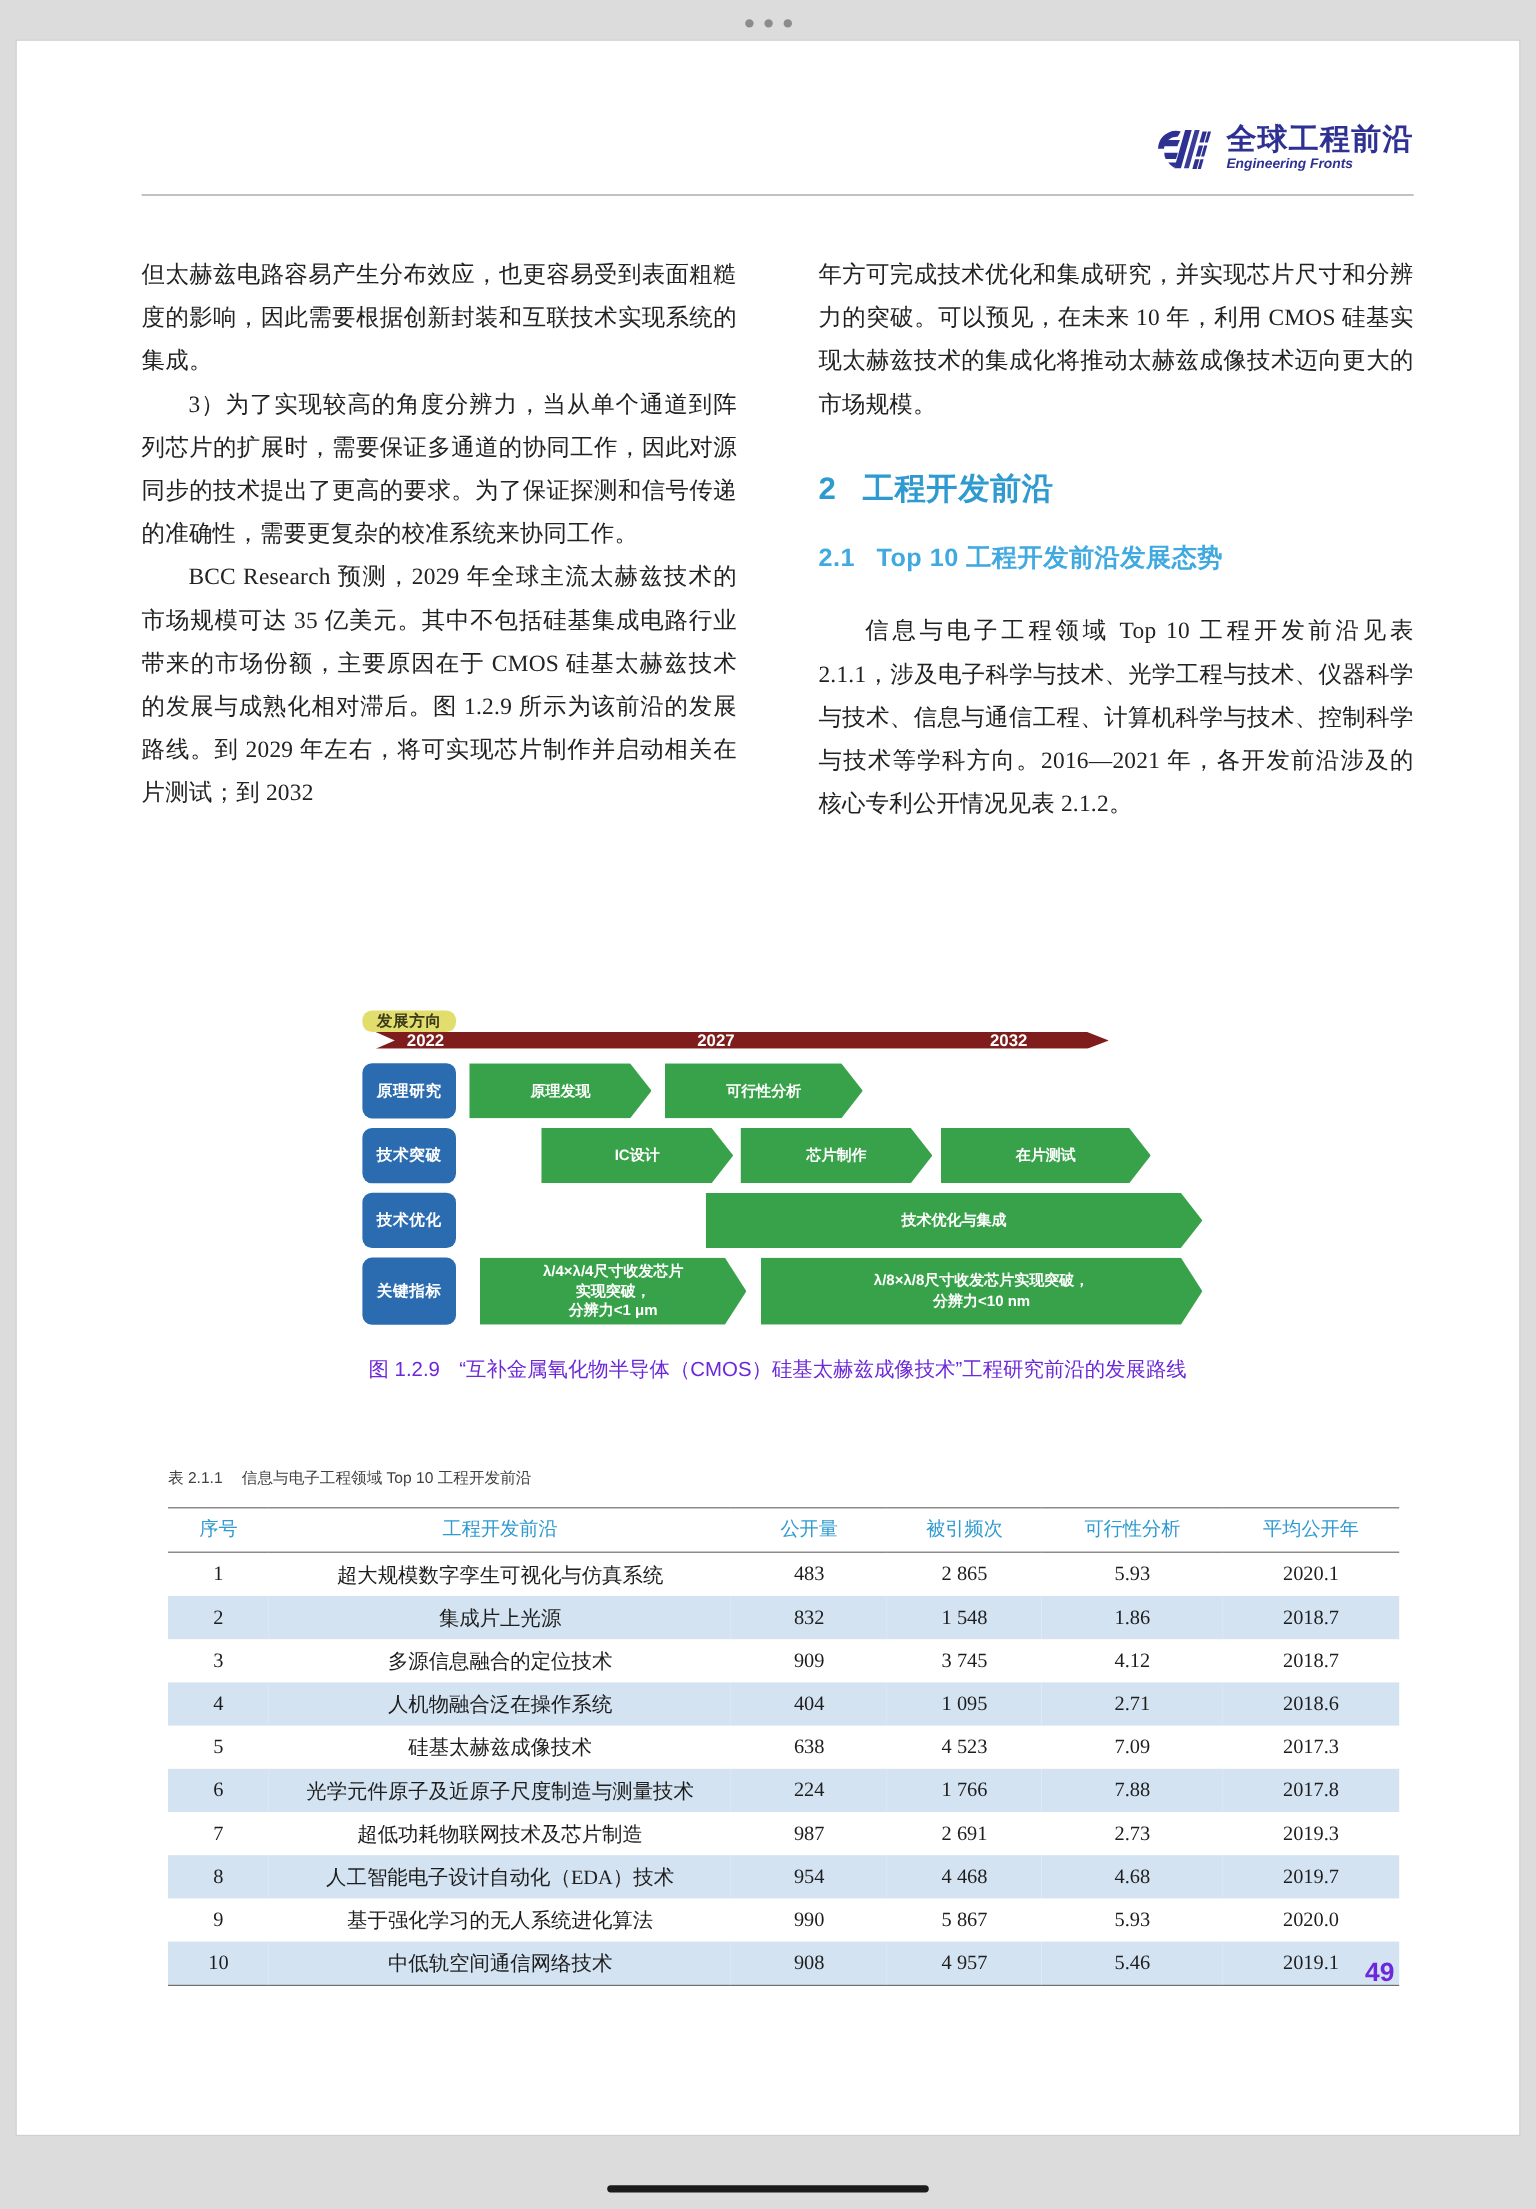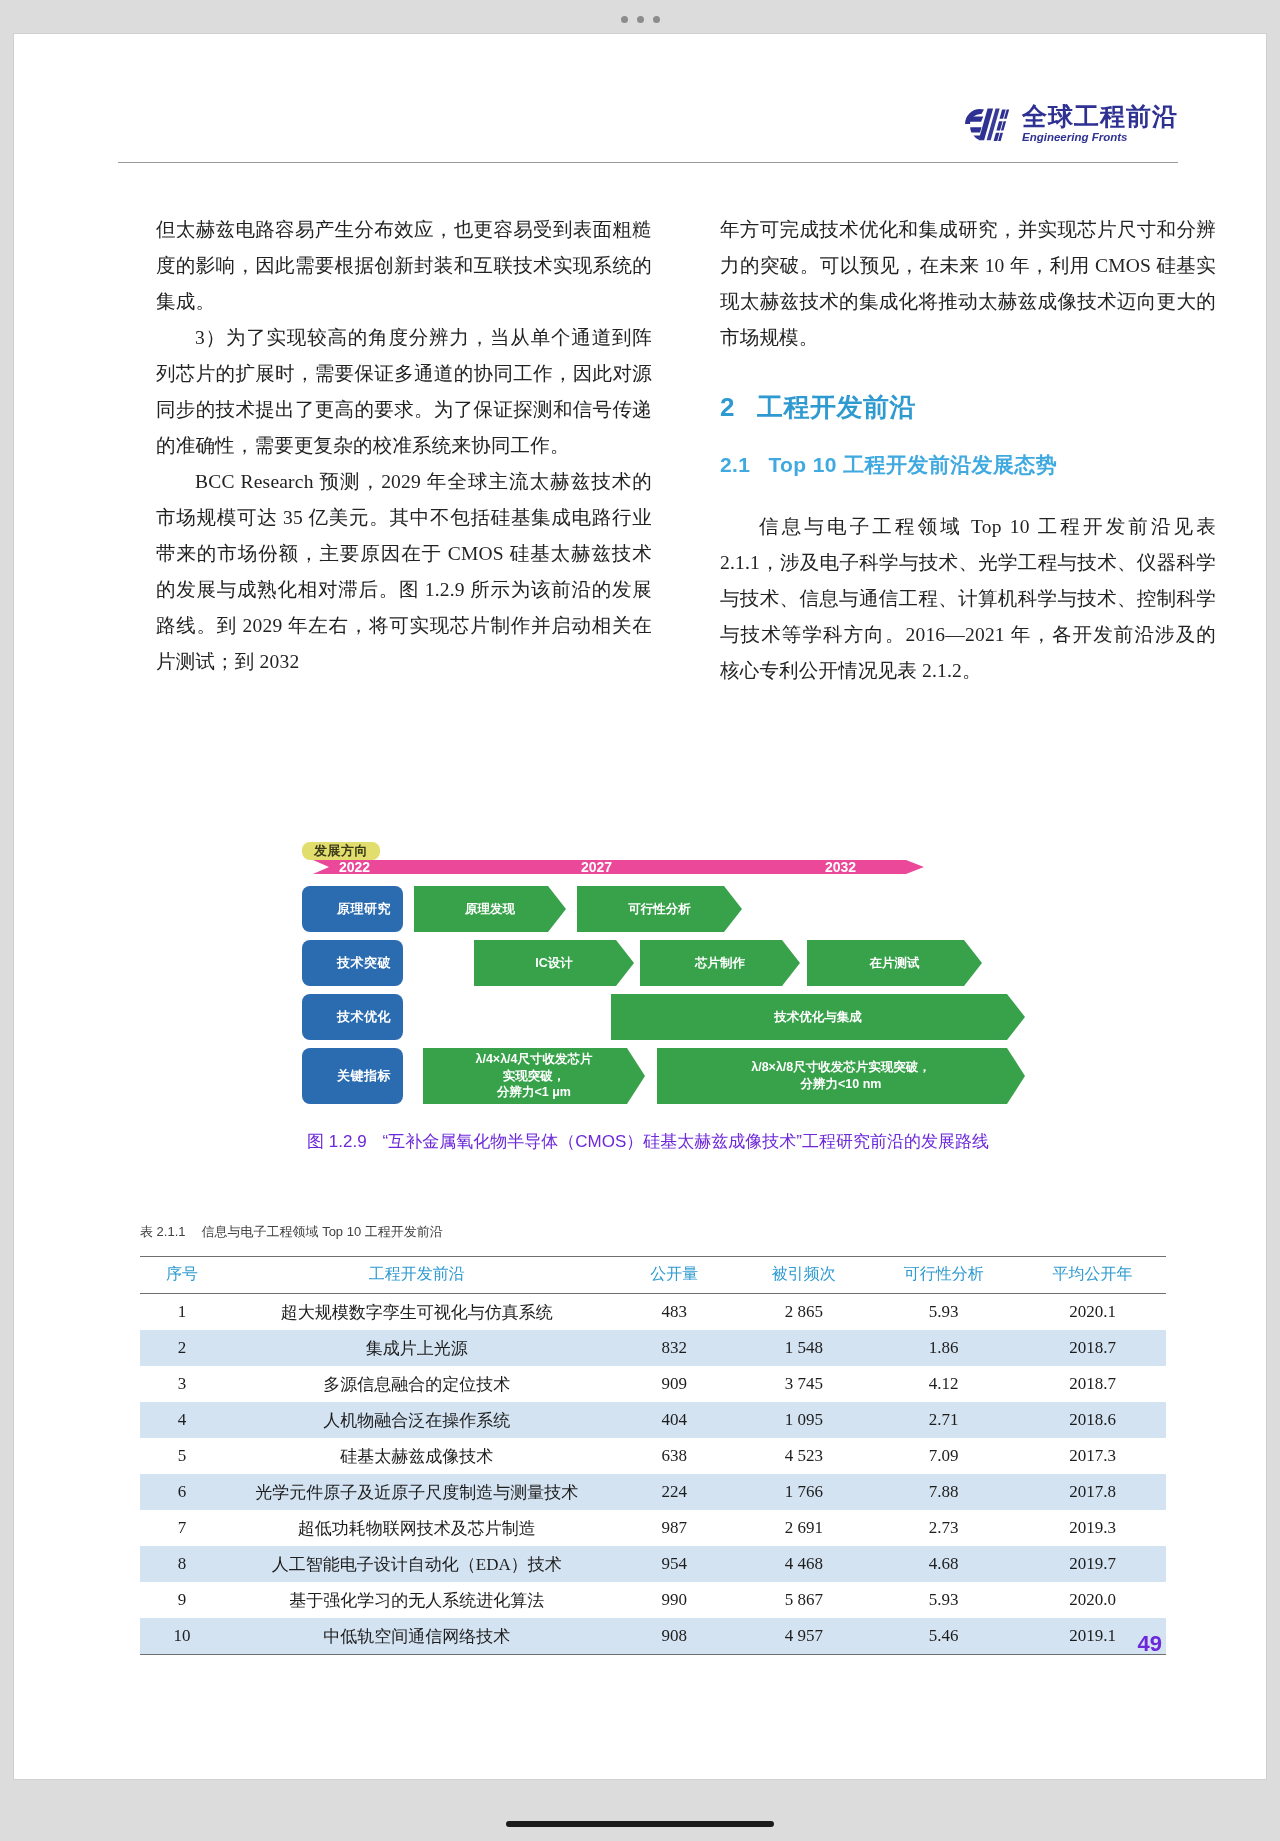--- a/index.html
+++ b/index.html
@@ -110,21 +110,20 @@
   }
 
   
   .cols {
     position: absolute;
     left: 104px;
     top: 178px;
     width: 1060px;
     display: flex;
     gap: 68px;
-    margin-left: 38px;
   }
   .col { width: 496px; }
 
   p.body {
     margin: 0;
     font-size: 19.5px;
     line-height: 36px;
     color: #222222;
     text-align: justify;
     text-justify: inter-ideograph;
@@ -177,21 +176,21 @@
     font-weight: bold;
     display: flex;
     align-items: center;
     justify-content: center;
     letter-spacing: .5px;
   }
   .rm-label.yellow {
     background: #e2de6e;
     color: #3a3a1a;
   }
-  .rm-label.blue { background: #2b6cb0; padding-left: 23px; }
+  .rm-label.blue { background: #2b6cb0; }
 
   .rm-track {
     position: relative;
     flex: 1;
     margin-left: 11px;
   }
   .chev {
     position: absolute;
     top: 0;
     bottom: 0;
@@ -203,21 +202,21 @@
     font-weight: bold;
     font-size: 12.5px;
     text-align: center;
     line-height: 1.35;
     padding: 0 14px;
     box-sizing: border-box;
     clip-path: polygon(0 0, calc(100% - 18px) 0, 100% 50%, calc(100% - 18px) 100%, 0 100%);
   }
   .chev.green { background: #37a24a; }
   .chev.darkblue {
-    background: #ec4899;
+    background: #7f1d1d;
     clip-path: polygon(0 0, calc(100% - 18px) 0, 100% 50%, calc(100% - 18px) 100%, 0 100%, 16px 50%);
   }
   .chev.timeline {
     justify-content: flex-start;
     font-size: 14px;
     padding-left: 0;
   }
   .chev.timeline span { position: absolute; }
 
   .figcap {

